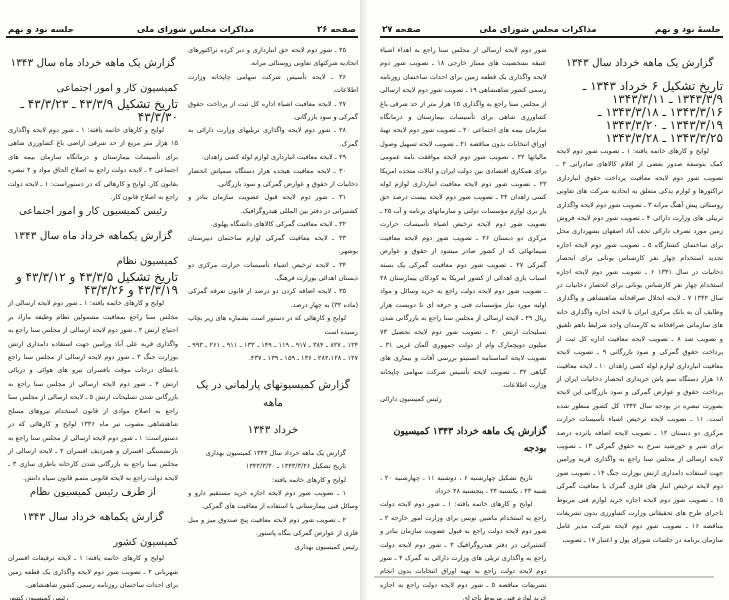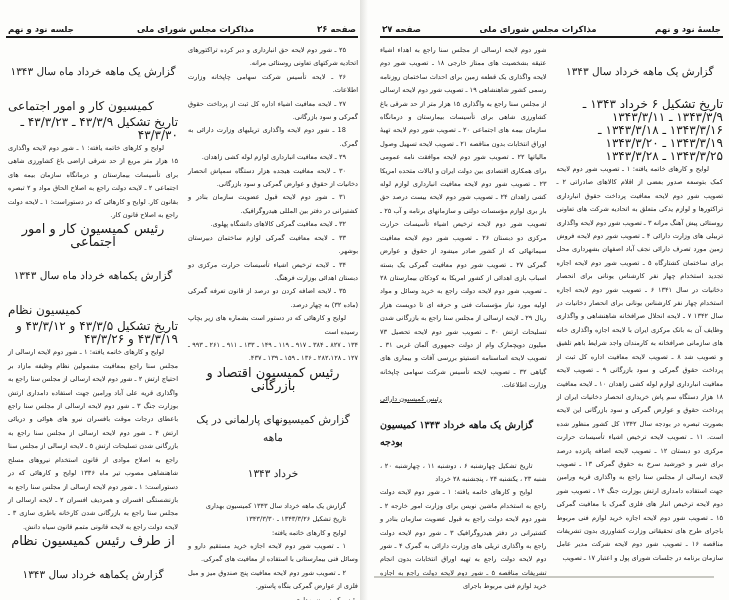--- a/index.html
+++ b/index.html
@@ -35,34 +35,34 @@
     display: flex; flex-direction: row; direction: rtl;
     margin-top: 6px; gap: 10px;
   }
   .col {
     width: 170px; font-size: 6.6px; line-height: 13.4px;
     text-align: justify; direction: rtl;
   }
   .col p { margin: 0; }
   .title-lg {
     text-align: center; font-family: "DejaVu Serif", serif;
-    font-size: 10.5px; line-height: 18px; margin: 18px 0;
+    font-size: 10.5px; line-height: 18px; margin: 9px 0;
   }
   .title-md {
-    text-align: left; font-family: "DejaVu Serif", serif;
-    font-size: 12px; line-height: 16px; margin: 0 0 2px 0;
+    text-align: right; font-family: "DejaVu Serif", serif;
+    font-size: 10px; line-height: 16px; margin: 0 0 2px 0;
   }
   .dates { font-size: 12px; line-height: 13px; text-align: right; }
   .indent { text-indent: 14px; }
-  .sig { text-align: left; font-size: 6.6px; line-height: 13px; text-decoration: underline; }
-  .sig-center { text-align: center; font-size: 13px; line-height: 13px; }
+  .sig { text-align: left; font-size: 6.6px; line-height: 13px; }
+  .sig-center { text-align: center; font-size: 10px; line-height: 13px; }
   .item { text-indent: 12px; }
   .bold-title {
-    text-align: left; font-size: 9.5px; font-weight: bold;
-    font-family: "DejaVu Serif", serif; line-height: 17px; margin: 10px 0;
+    text-align: right; font-size: 9.5px; font-weight: bold;
+    font-family: "DejaVu Serif", serif; line-height: 17px; margin: 16px 0;
   }
   .scan-edge {
     position: absolute; bottom: 22px; height: 2px; background: #c9c9c3;
   }
 </style>
 </head>
 <body>
 
 <div class="spread">
 
@@ -71,31 +71,30 @@
       <span>صفحه ۳۶</span>
       <span>مذاکرات مجلس شورای ملی</span>
       <span>جلسه نود و نهم</span>
     </div>
     <div class="cols">
 
       <div class="col">
         <p class="item">۲۵ ـ شور دوم لایحه حق انبارداری و دبر کرده تراکتورهای اتحادیه شرکتهای تعاونی روستائی مرانه.</p>
         <p class="item">۲۶ ـ لایحه تأسیس شرکت سهامی چاپخانه وزارت اطلاعات.</p>
         <p class="item">۲۷ ـ لایحه معافیت اشیاء اداره کل ثبت از پرداخت حقوق گمرکی و سود بازرگانی.</p>
-        <p class="item">18 ـ شور دوم لایحه واگذاری تریلیهای وزارت دارائی به گمرک.</p>
+        <p class="item">۲۸ ـ شور دوم لایحه واگذاری تریلیهای وزارت دارائی به گمرک.</p>
         <p class="item">۲۹ ـ لایحه معافیت انبارداری لوازم لوله کشی زاهدان.</p>
         <p class="item">۳۰ ـ لایحه معافیت هیجده هزار دستگاه سمپاش انحصار دخانیات از حقوق و عوارض گمرکی و سود بازرگانی.</p>
         <p class="item">۳۱ ـ شور دوم لایحه قبول عضویت سازمان بنادر و کشتیرانی در دفتر بین المللی هیدروگرافیک.</p>
         <p class="item">۳۲ ـ لایحه معافیت گمرکی کالاهای دانشگاه پهلوی.</p>
         <p class="item">۳۳ ـ لایحه معافیت گمرکی لوازم ساختمان دبیرستان بوشهر.</p>
         <p class="item">۳۴ ـ لایحه ترخیص اشیاء تأسیسات حرارت مرکزی دو دبستان اهدائی بوزارت فرهنگ.</p>
         <p class="item">۳۵ ـ لایحه اضافه کردن دو درصد از قانون تعرفه گمرکی (ماده ۳۲) به چهار درصد.</p>
         <p class="item">لوایح و کارهائی که در دستور است بشماره های زیر بچاپ رسیده است</p>
         <p>۱۳۴ ـ ۸۲۷ ـ ۳۸۴ ـ ۹۱۷ ـ ۱۱۹ ـ ۱۴۹ ـ ۱۳۳ ـ ۹۱۱ ـ ۲۶۱ ـ ۹۹۳ ـ ۱۲۷ ـ ۲۸۲،۱۲۸ ـ ۱۳۶ ـ ۱۵۹ ـ ۱۳۹ ـ ۴۳۷.</p>
-        <p class="sig-center">رئیس کمیسیون اقتصاد و بازرگانی</p>
         <div class="title-lg">گزارش کمیسیونهای پارلمانی در یک ماهه</div>
         <div class="title-lg">خرداد ۱۳۴۳</div>
         <p class="item">گزارش یک ماهه خرداد سال ۱۳۴۳ کمیسیون بهداری</p>
         <p class="item">تاریخ تشکیل ۱۳۴۳/۳/۲۶ ـ ۱۳۴۳/۳/۳۰</p>
         <p class="item">لوایح و کارهای خاتمه یافته:</p>
         <p class="item">۱ ـ تصویب شور دوم لایحه اجازه خرید مستقیم دارو و وسائل فنی بیمارستانی با استفاده از معافیت های گمرکی.</p>
         <p class="item">۲ ـ تصویب شور دوم لایحه معافیت پنج صندوق میز و مبل فلزی از عوارض گمرکی بنگاه پاستور.</p>
         <p>رئیس کمیسیون بهداری</p>
       </div>
 

